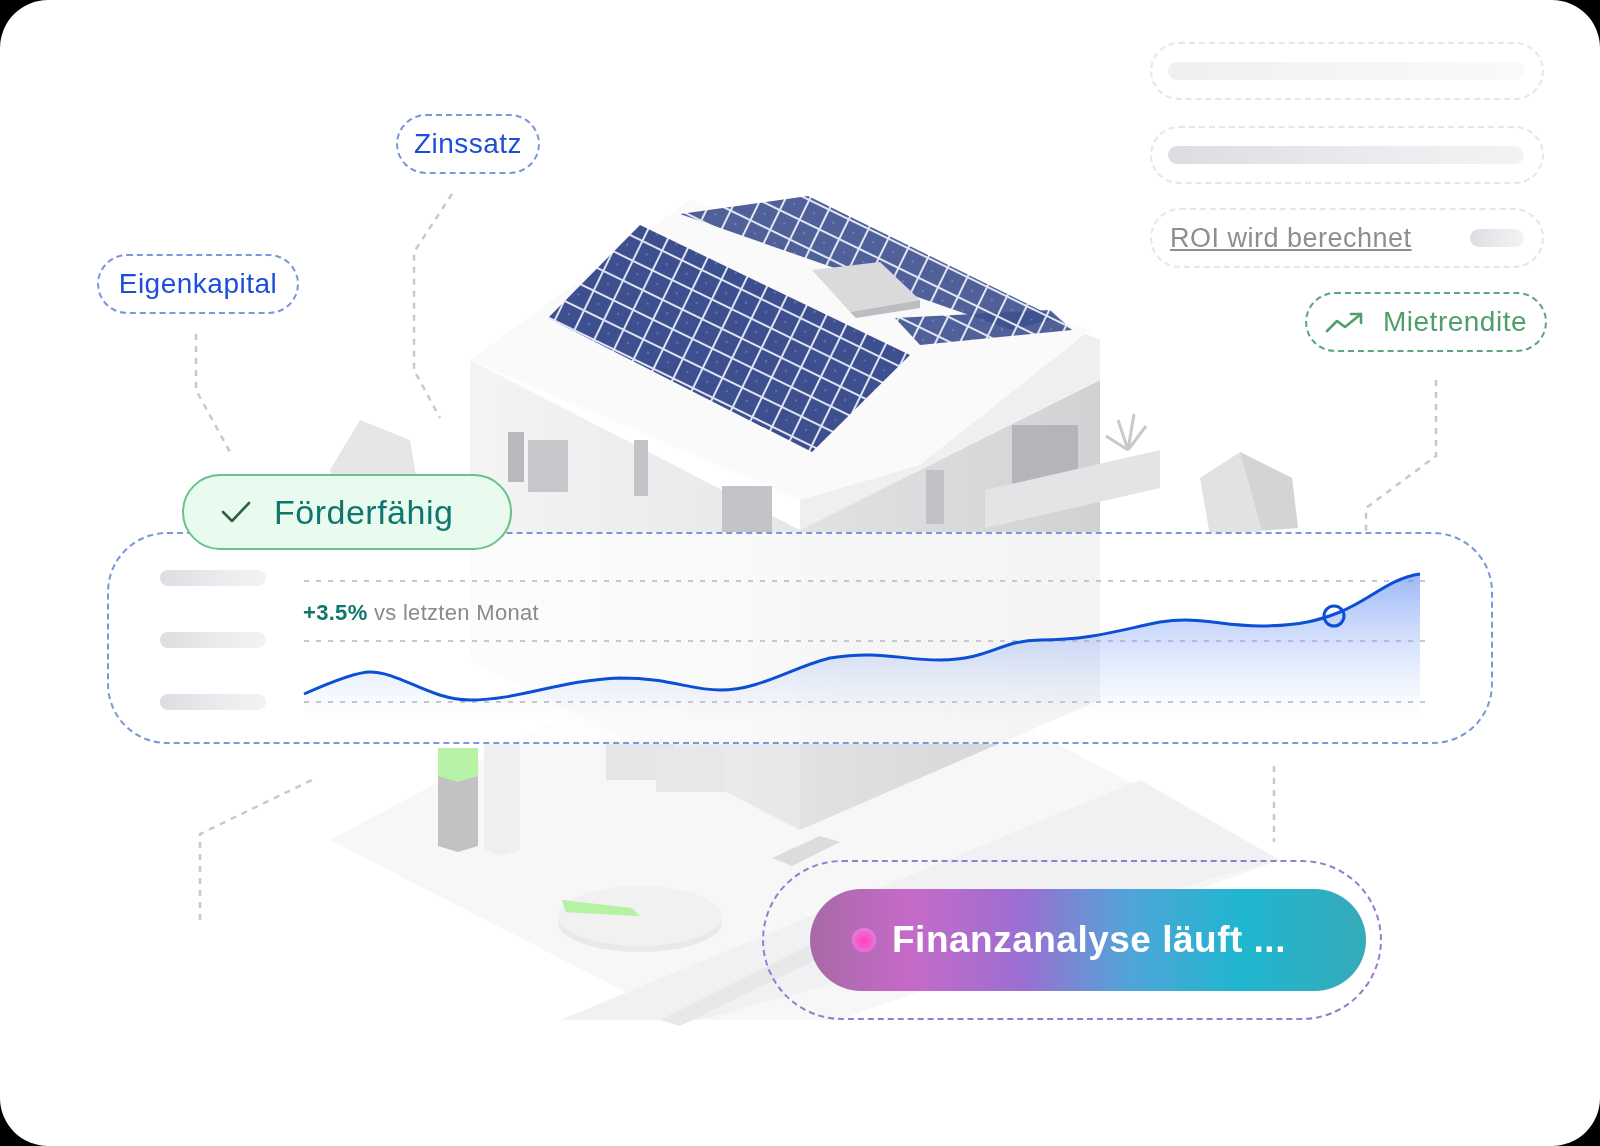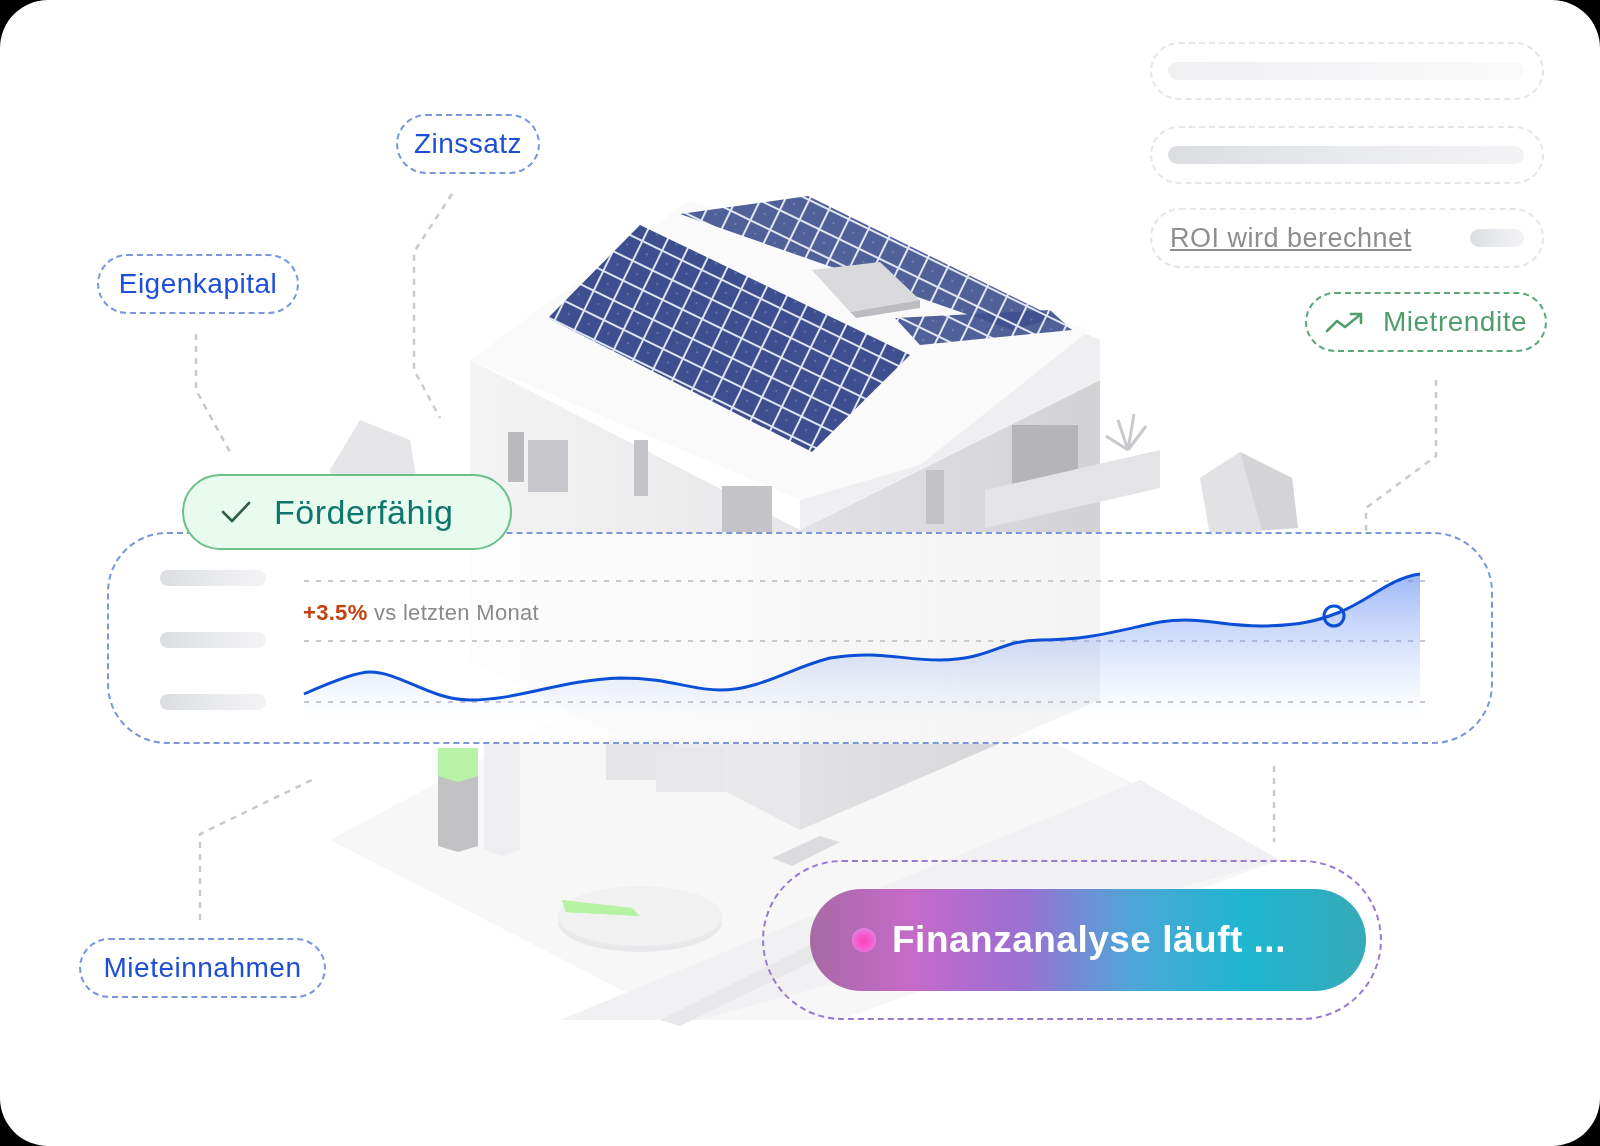--- a/index.html
+++ b/index.html
@@ -22,21 +22,21 @@
   .chart-panel { position:absolute; left:107px; top:532px; width:1386px; height:212px; box-sizing:border-box;
                  border:2.5px dashed #7a96dc; border-radius:60px; background:rgba(255,255,255,0.55); }
   .chart-inner-fade { position:absolute; left:107px; top:532px; width:1386px; height:212px; border-radius:60px;
                  background:linear-gradient(90deg, rgba(255,255,255,0.75), rgba(255,255,255,0.35) 40%, rgba(255,255,255,0.55)); pointer-events:none; }
 
   .foerder { position:absolute; left:182px; top:474px; width:330px; height:76px; box-sizing:border-box;
              background:#e9fbef; border:2.5px solid #6cc08a; border-radius:40px; display:flex; align-items:center; gap:22px; padding-left:36px; }
   .foerder .lbl { font-size:34px; color:#0f766e; letter-spacing:0.5px; }
 
   .delta { position:absolute; left:303px; top:600px; font-size:22px; color:#8a8a8a; letter-spacing:0.3px; }
-  .delta .pos { color:#c2410c; font-weight:bold; }
+  .delta .pos { color:#0f766e; font-weight:bold; }
 
   
   .fa-outline { position:absolute; left:762px; top:860px; width:620px; height:160px; box-sizing:border-box;
                 border:2.5px dashed #9a7ad0; border-radius:80px; }
   .fa-btn { position:absolute; left:810px; top:889px; width:556px; height:102px; border-radius:52px;
             background:linear-gradient(90deg,#a76aa6 0%, #c66ac8 18%, #9b6fd2 38%, #4ea6d8 58%, #1fb6d0 78%, #36aab8 100%);
             display:flex; align-items:center; padding-left:42px; box-sizing:border-box; gap:16px; }
   .fa-dot { width:24px; height:24px; border-radius:50%; background:radial-gradient(circle at 50% 55%, #ff3fb8 0%, #ee6ad6 55%, #d8a2f0 100%); }
   .fa-lbl { font-size:37px; color:#ffffff; font-weight:bold; letter-spacing:0.5px; }
 </style>
@@ -152,23 +152,20 @@
   </div>
   <div class="pill blue" style="left:97px; top:254px; width:202px; height:60px;text-align:center;">
     <span>Eigenkapital</span>
   </div>
   <div class="pill green" style="left:1305px; top:292px; width:242px; height:60px; gap:18px;">
     <svg width="40" height="22" viewBox="0 0 40 22">
         <path d="M2,20 L12,10 L20,16 L36,3 M26,3 L36,3 L36,12" fill="none" stroke="#4f9e6c" stroke-width="2.6" stroke-linecap="round" stroke-linejoin="round"></path>
       </svg>
     <span>Mietrendite</span>
   </div>
-  <div class="pill blue" style="left:79px; top:938px; width:247px; height:60px;">
-    <span>Mieteinnahmen</span>
-  </div>
 
   <div class="chart-inner-fade"></div>
   <div class="chart-panel"></div>
 
   <div class="skel" style="left:160px; top:570px; width:106px; height:16px;"></div>
   <div class="skel" style="left:160px; top:632px; width:106px; height:16px;"></div>
   <div class="skel" style="left:160px; top:694px; width:106px; height:16px;"></div>
 
   <svg style="position:absolute; left:0; top:0;" width="1600" height="1146" viewBox="0 0 1600 1146">
     <g stroke="#c8c8cc" stroke-width="2" stroke-dasharray="5,7">

